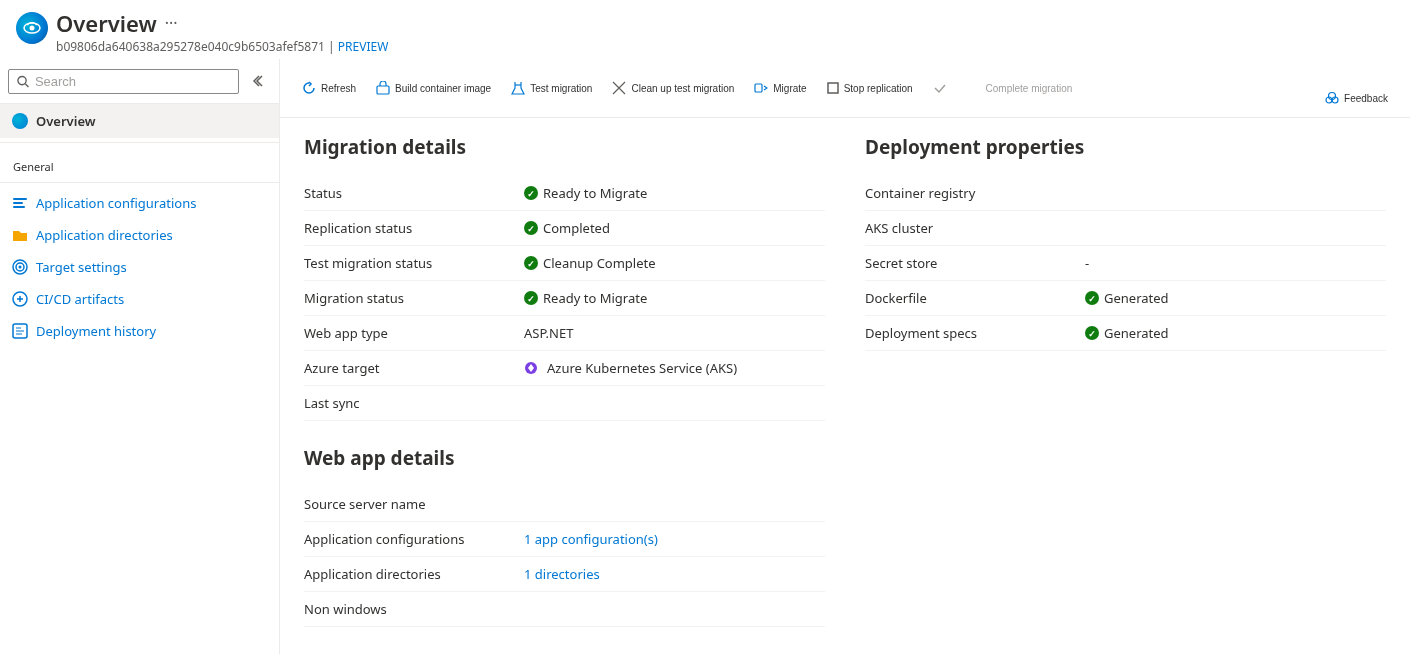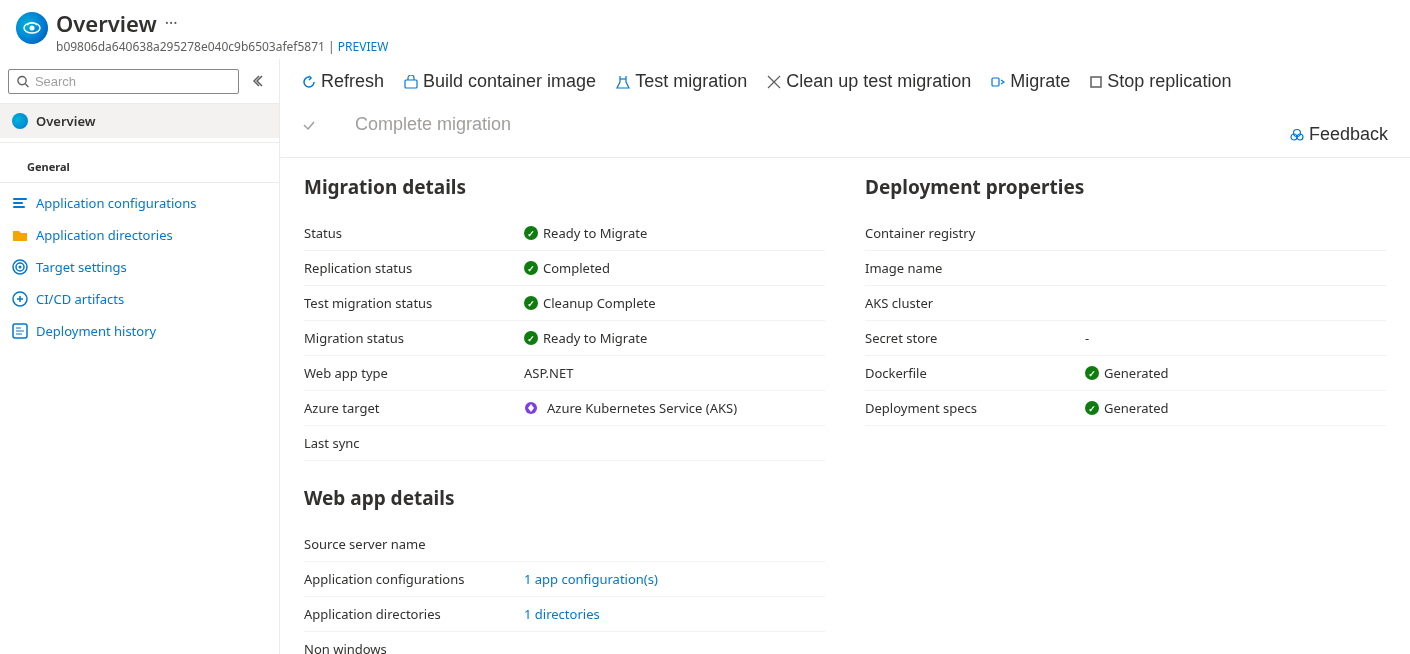--- a/index.html
+++ b/index.html
@@ -23,32 +23,32 @@
     
     .sidebar { width: 280px; flex-shrink: 0; border-right: 1px solid #edebe9; display: flex; flex-direction: column; overflow-y: auto; background: #fff; }
     .sidebar-search-row { display: flex; align-items: center; padding: 8px 8px; gap: 4px; border-bottom: 1px solid #edebe9; }
     .sidebar-search { flex: 1; display: flex; align-items: center; border: 1px solid #8a8886; border-radius: 2px; padding: 4px 8px; gap: 6px; background: #fff; }
     .sidebar-search input { border: none; outline: none; font-size: 13px; color: #323130; width: 100%; background: transparent; }
     .sidebar-search input::placeholder { color: #a19f9d; }
     .sidebar-collapse { width: 28px; height: 28px; display: flex; align-items: center; justify-content: center; cursor: pointer; color: #605e5c; border: none; background: transparent; font-size: 14px; }
     .sidebar-overview { display: flex; align-items: center; gap: 8px; padding: 8px 12px; background: #f3f2f1; cursor: pointer; }
     .sidebar-overview-icon { width: 16px; height: 16px; background: radial-gradient(circle at 35% 40%, #00b4d8, #0078d4); border-radius: 50%; flex-shrink: 0; }
     .sidebar-overview-label { font-size: 13px; font-weight: 600; color: #323130; }
-    .sidebar-section-label { padding: 12px 27px 4px; font-size: 11px; font-weight: 700; color: #323130; text-transform: none; }
+    .sidebar-section-label { padding: 12px 13px 4px; font-size: 11px; font-weight: 400; color: #323130; text-transform: none; }
     .sidebar-divider { border: none; border-top: 1px solid #edebe9; margin: 4px 0; }
     .sidebar-item { display: flex; align-items: center; gap: 8px; padding: 7px 12px; cursor: pointer; }
     .sidebar-item-icon { width: 16px; height: 16px; flex-shrink: 0; display: flex; align-items: center; justify-content: center; }
     .sidebar-item-label { font-size: 13px; color: #0078d4; }
 
     
     .main-panel { flex: 1; display: flex; flex-direction: column; overflow: hidden; }
 
     
     .toolbar { display: flex; align-items: center; padding: 6px 12px; border-bottom: 1px solid #edebe9; gap: 0; flex-wrap: wrap; }
-    .toolbar-btn { display: flex; align-items: center; gap: 5px; padding: 6px 10px; cursor: pointer; border: none; background: transparent; font-size: 18px; color: #323130; border-radius: 2px; white-space: nowrap; }
+    .toolbar-btn { display: flex; align-items: center; gap: 5px; padding: 6px 10px; cursor: pointer; border: none; background: transparent; font-size: 10px; color: #323130; border-radius: 2px; white-space: nowrap; }
     .toolbar-btn.disabled { color: #a19f9d; cursor: default; gap: 39px; }
 
     
     .main-content { flex: 1; overflow-y: auto; padding: 16px 24px; }
     .two-col { display: grid; grid-template-columns: 1fr 1fr; gap: 0 40px; }
 
     .section-title { font-size: 19px; font-weight: 700; color: #323130; margin-bottom: 16px; }
     .detail-row { display: grid; grid-template-columns: 220px 1fr; align-items: center; padding: 8px 0; border-bottom: 1px solid #f3f2f1; }
     .detail-label { font-size: 13px; color: #323130; }
     .detail-value { font-size: 13px; color: #323130; }
@@ -316,24 +316,20 @@
           </div>
 
           <div>
             <div class="section-title">Deployment properties</div>
 
             <div class="detail-row">
               <span class="detail-label">Container registry</span>
               <span class="detail-value"></span>
             </div>
 
-            <div class="detail-row">
-              <span class="detail-label">Image name</span>
-              <span class="detail-value"></span>
-            </div>
 
             <div class="detail-row">
               <span class="detail-label">AKS cluster</span>
               <span class="detail-value"></span>
             </div>
 
             <div class="detail-row">
               <span class="detail-label">Secret store</span>
               <span class="detail-value">-</span>
             </div>

